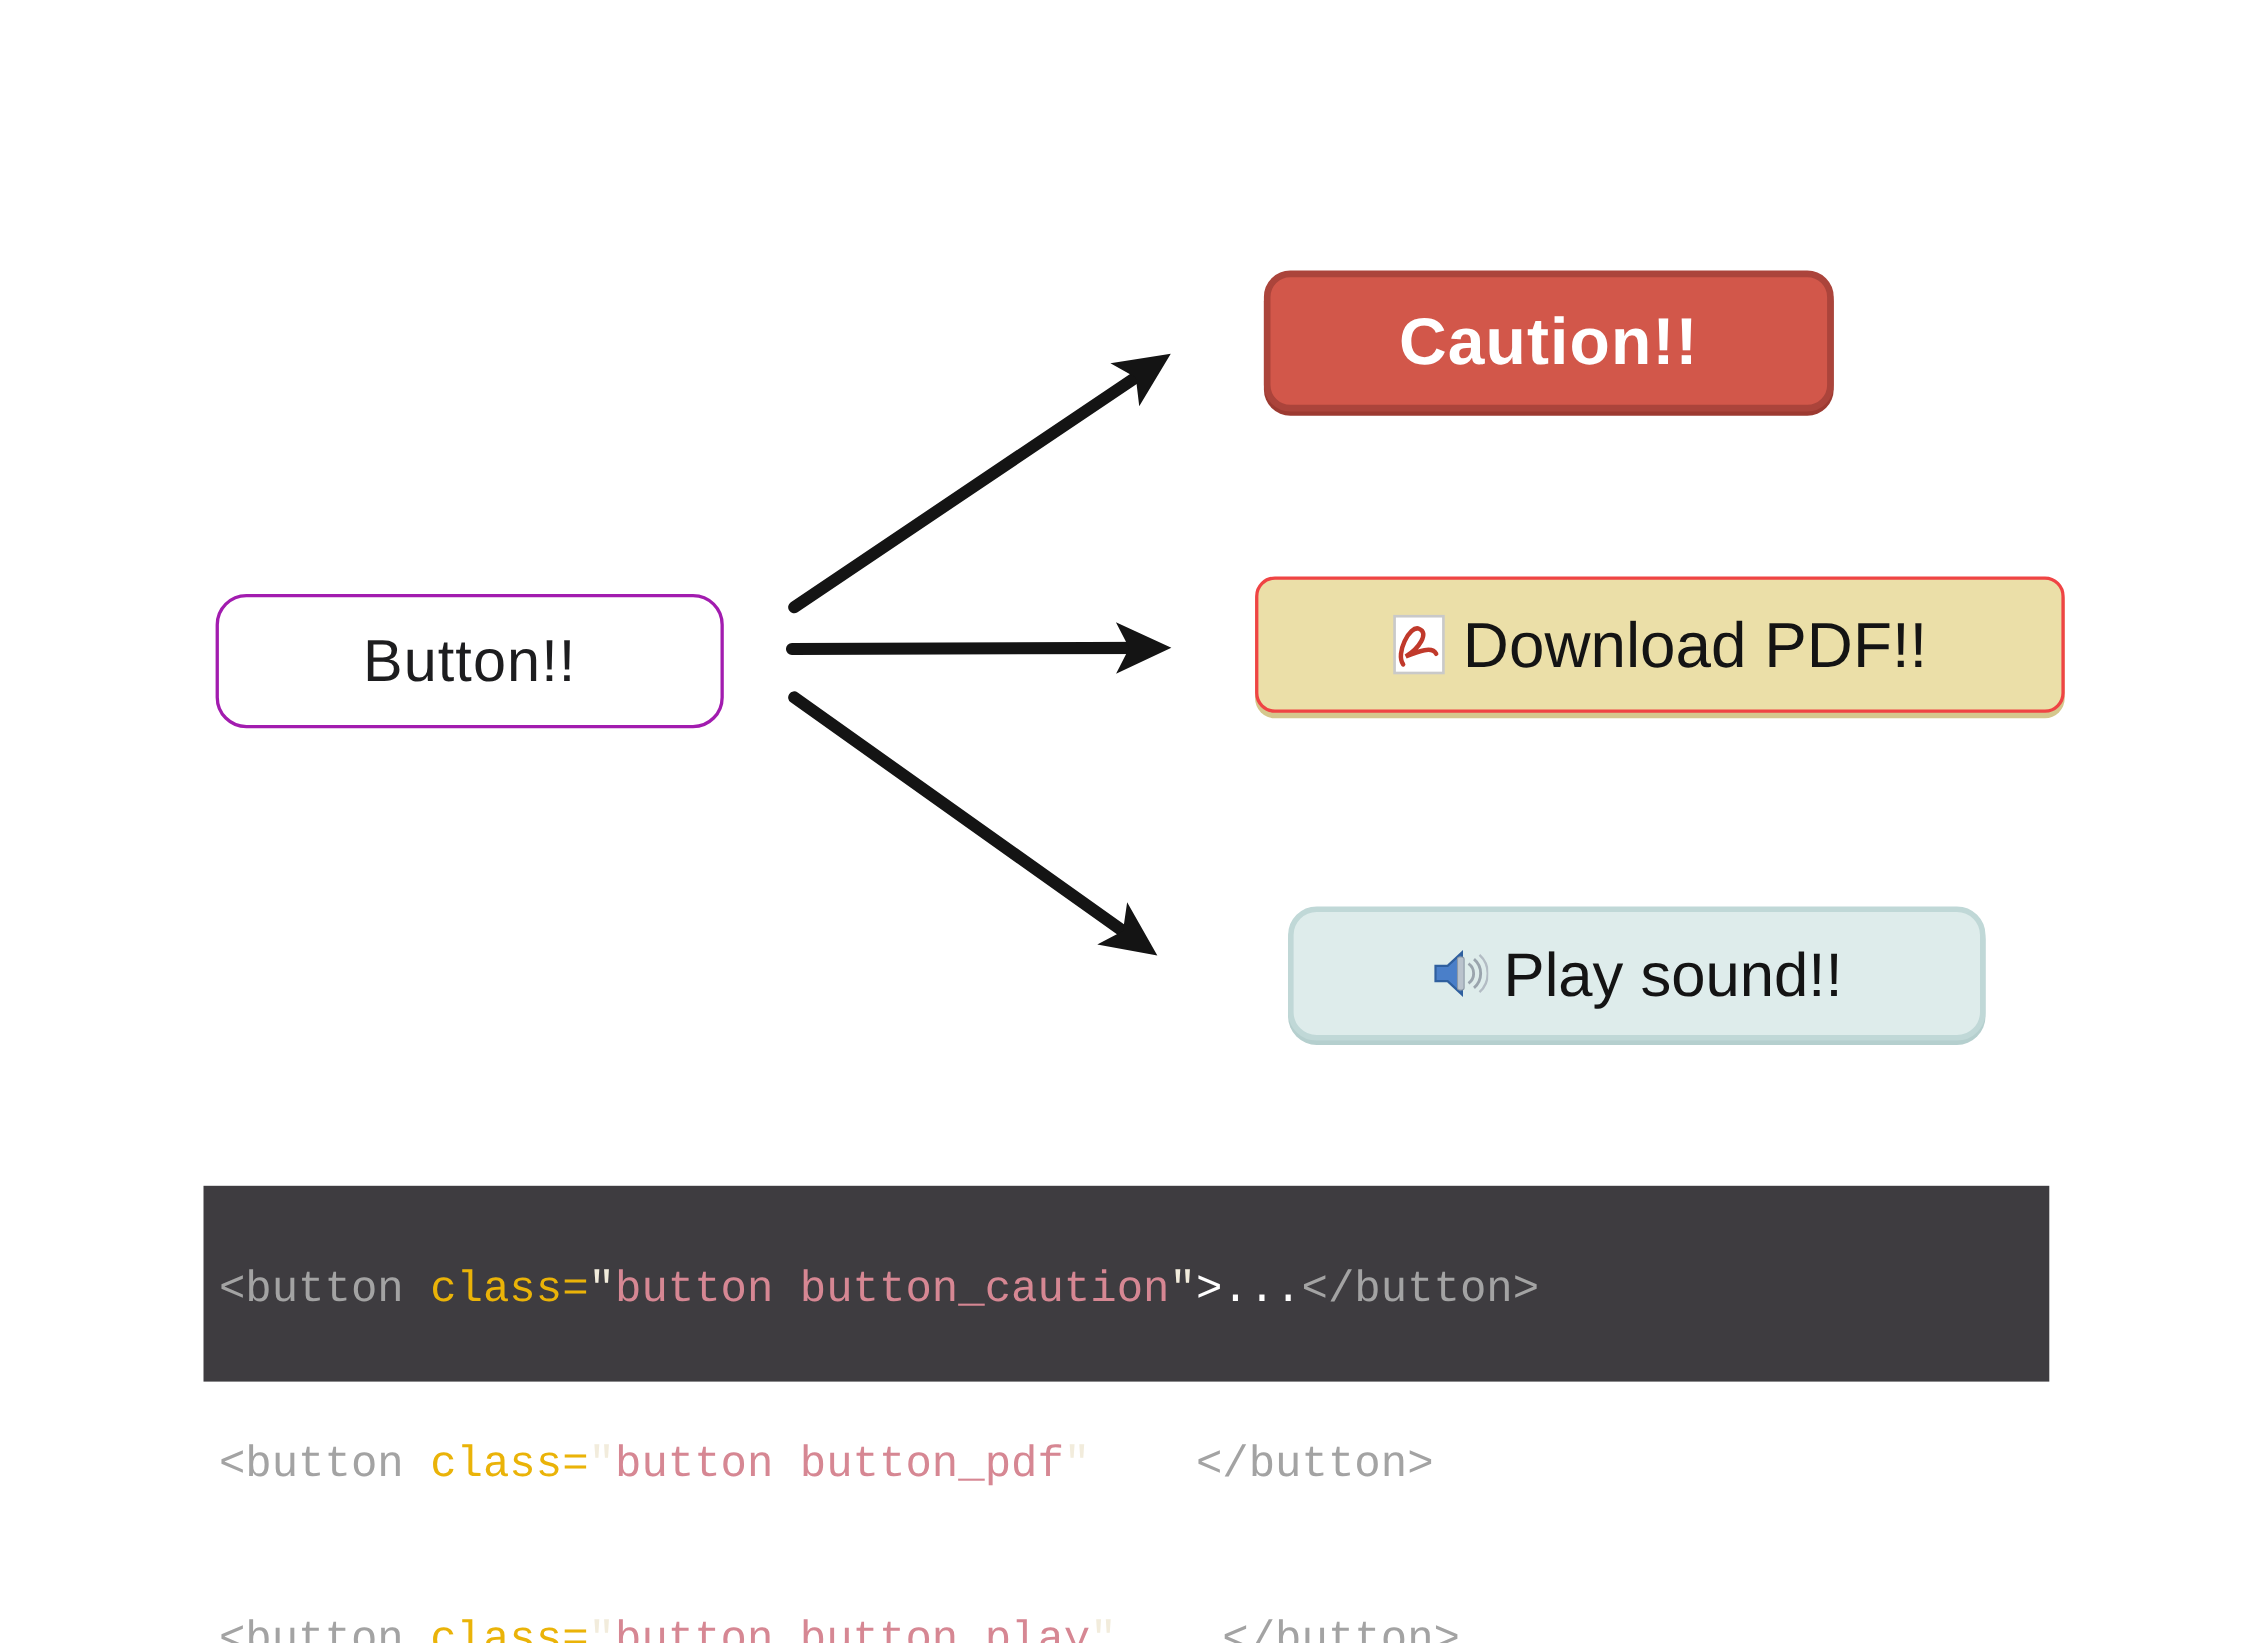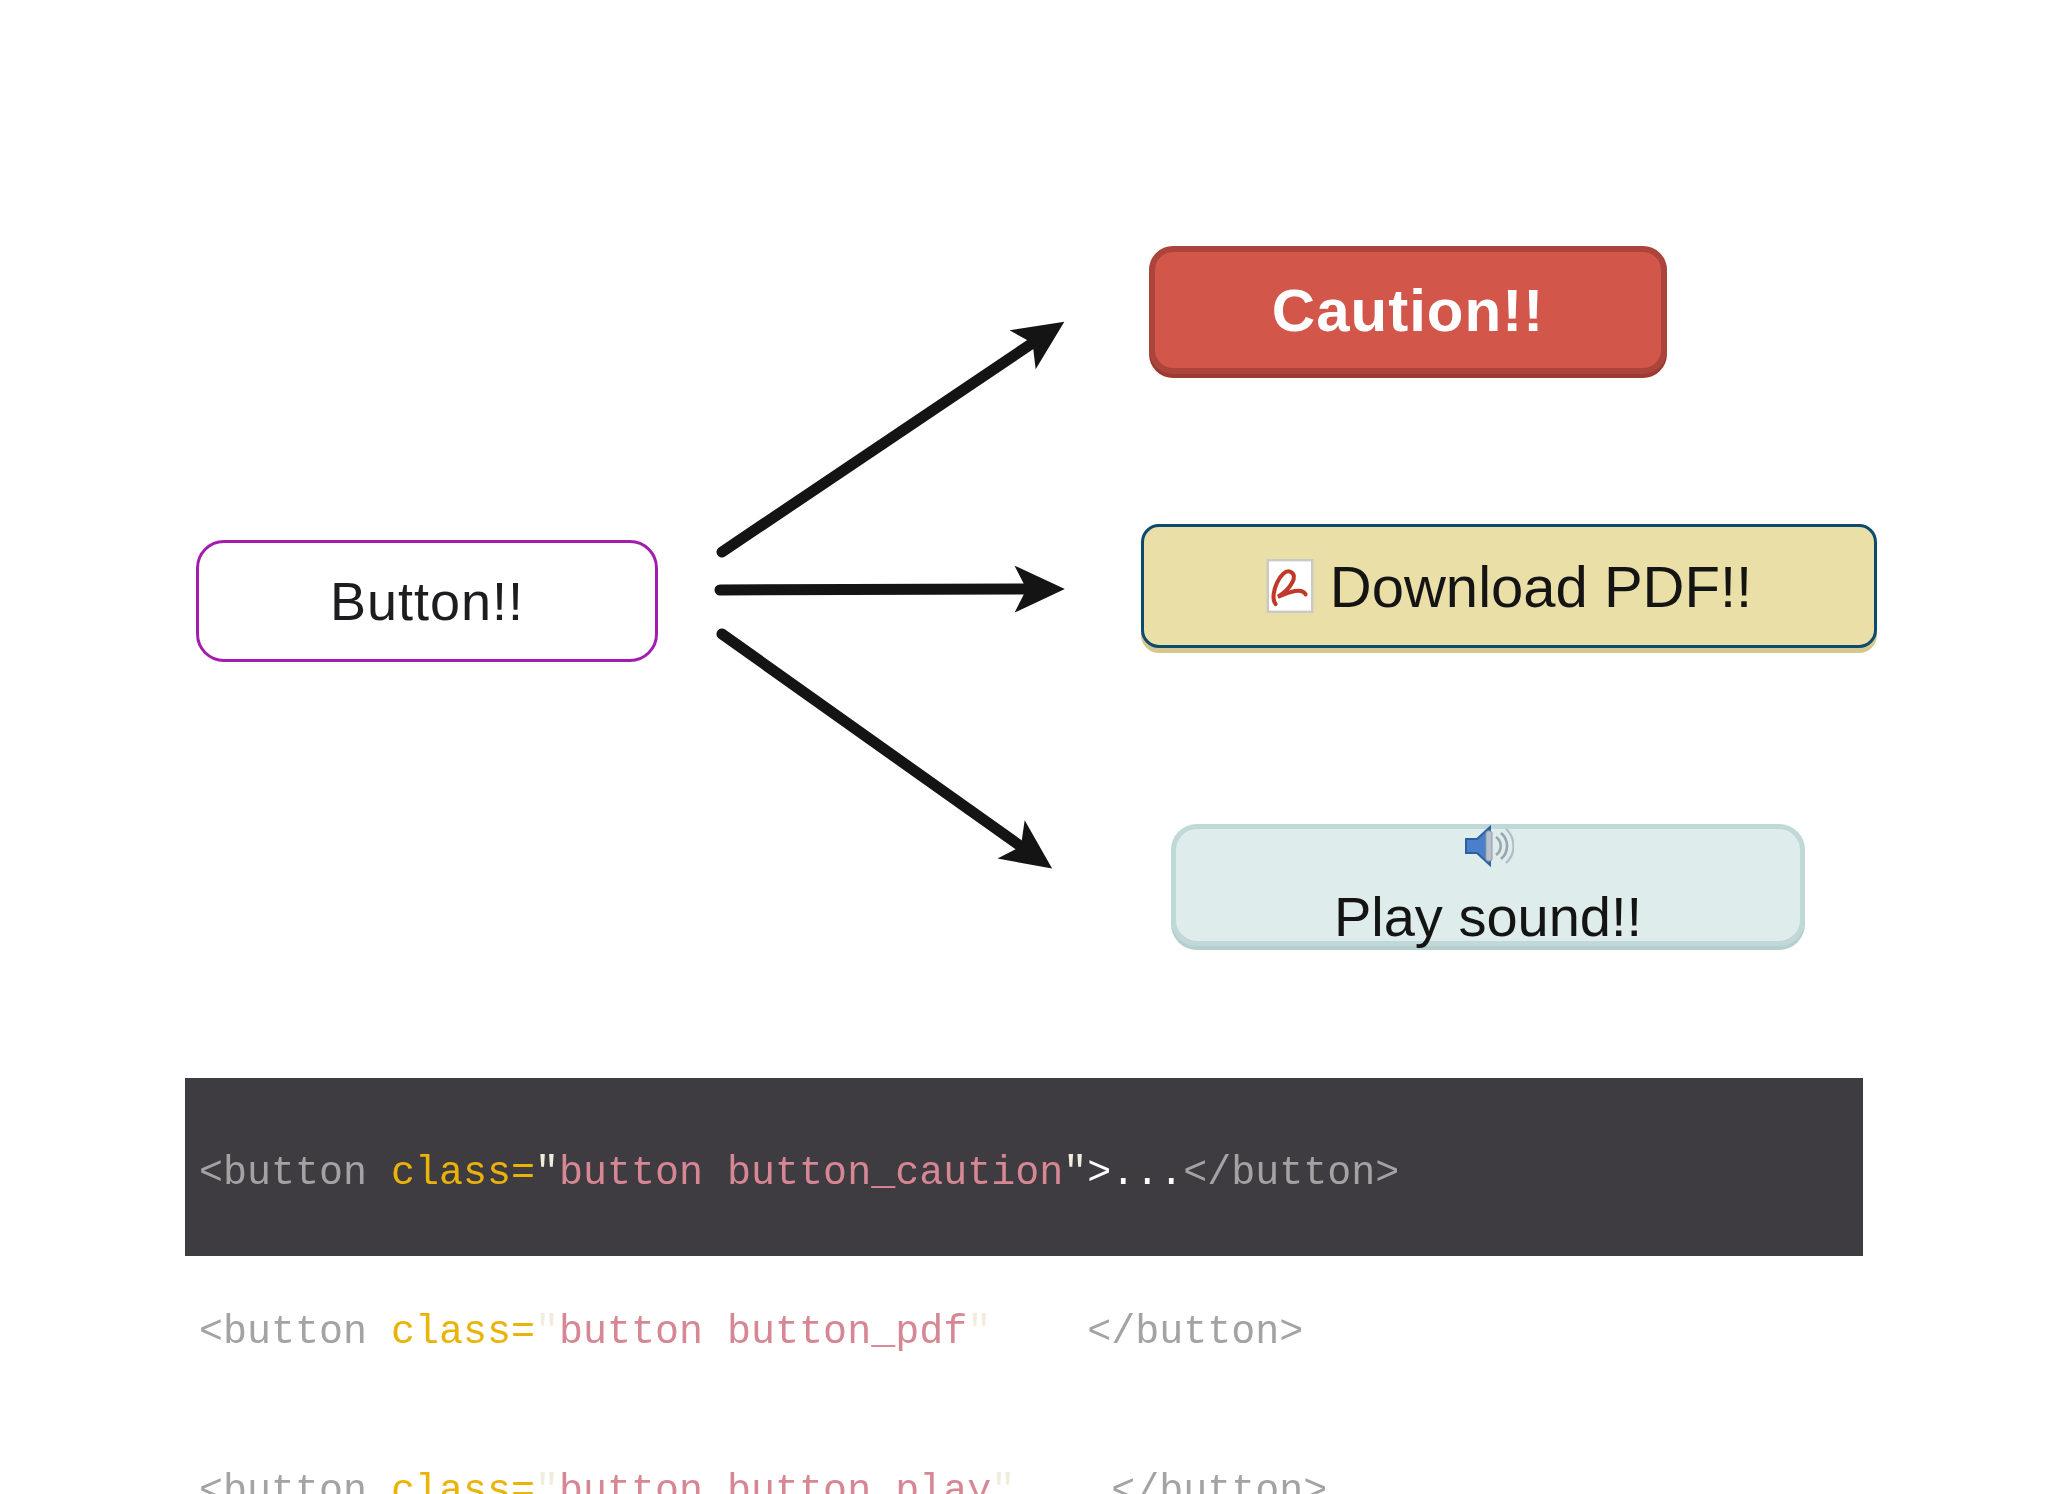--- a/index.html
+++ b/index.html
@@ -25,29 +25,29 @@
   }
   .btn{cursor:pointer;font-family:"Liberation Sans", sans-serif;margin-left:29px;}
   .btn-caution{
     left:1120px;top:246px;width:518px;height:128px;
     background:#d2574a;border:6px solid #ab443b;border-radius:24px;
     box-shadow:0 4px 0 #9c3a31;
     font-size:60px;font-weight:bold;color:#ffffff;letter-spacing:1px;
   }
   .btn-pdf{
     left:1112px;top:524px;width:736px;height:124px;
-    background:#ebdfa8;border:3px solid #0c4a6e;border-radius:18px;
+    background:#ebdfa8;border:3px solid #ef4444;border-radius:18px;
     box-shadow:0 5px 0 #d5c78d;
     font-size:58px;color:#141414;gap:16px;
   }
   .btn-play{
     left:1142px;top:824px;width:634px;height:122px;
     background:#deeceb;border:5px solid #c0d8d7;border-radius:26px;
     box-shadow:0 4px 0 #b5cfce;
-    font-size:56px;color:#141414;gap:14px;flex-direction:column;
+    font-size:56px;color:#141414;gap:14px;
   }
   .icon{display:inline-flex;align-items:center;justify-content:center;flex:0 0 auto;}
 
   .code{
     position:absolute;left:185px;top:1078px;width:1678px;height:178px;
     background:#3e3c40;box-sizing:border-box;
     padding:16px 0 0 14px;margin:0;
     font-family:"Liberation Mono","DejaVu Sans Mono",monospace;
     font-size:40px;line-height:53px;
   }

